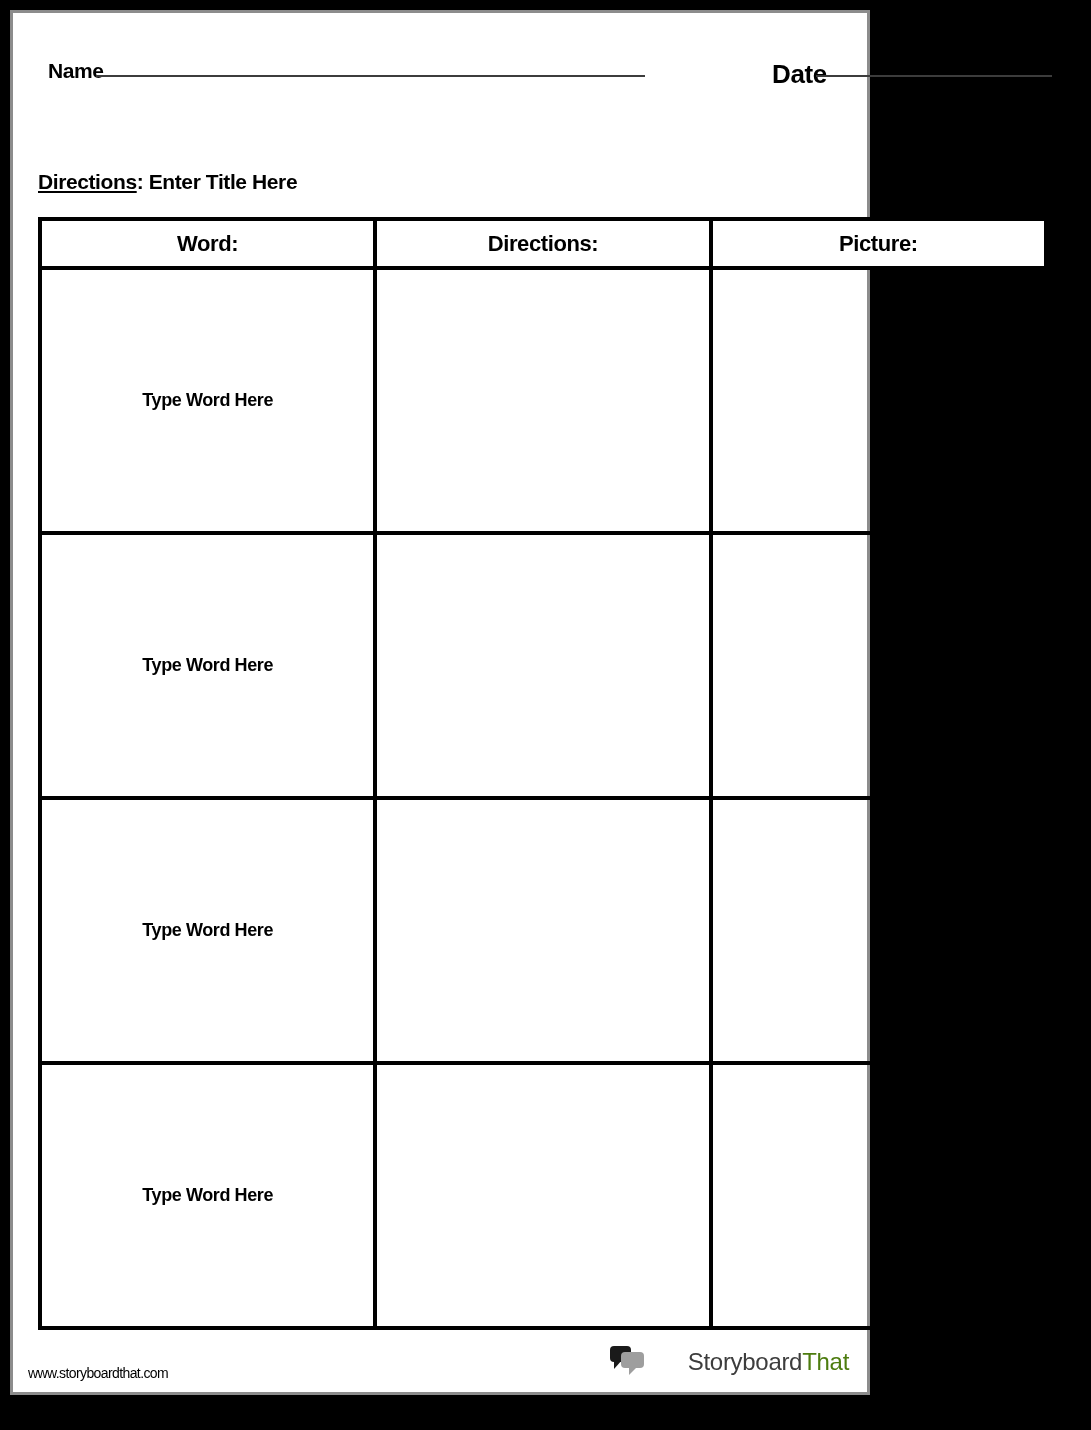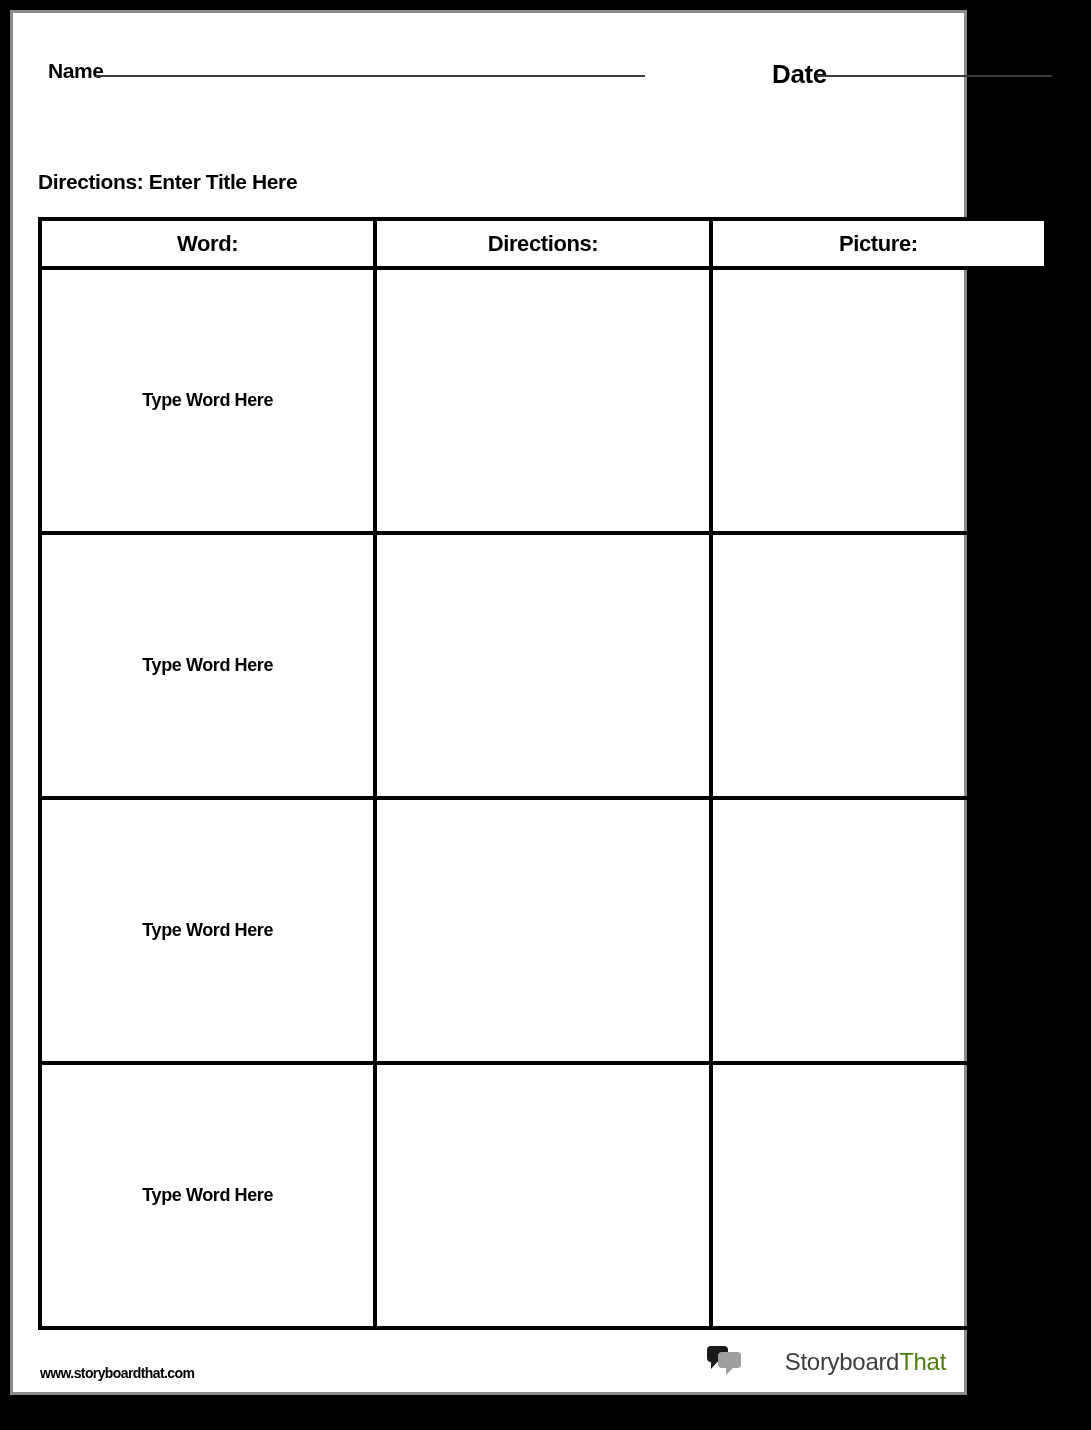--- a/index.html
+++ b/index.html
@@ -9,21 +9,21 @@
     overflow: hidden;
   }
   .frame {
     position: relative;
     width: 1091px; height: 1430px;
     background: #000000;
   }
   .sheet {
     position: absolute;
     left: 10px; top: 10px;
-    width: 957px; height: 1385px;
+    width: 860px; height: 1385px;
     background: #ffffff;
     border: 3px solid #8c8c8c;
     color: #000000;
   }
   .wk-text {
     font-weight: bold;
     font-stretch: condensed;
     letter-spacing: -0.4px;
   }
   .name-label {
@@ -47,21 +47,21 @@
   .title {
     position: absolute; left: 0; top: 90px;
     width: 100%;
     text-align: center;
     font-size: 26px;
   }
   .directions {
     position: absolute; left: 25px; top: 157px;
     font-size: 21px;
   }
-  .dir-label { }
+  .dir-label { text-decoration: underline; }
   table.vocab {
     position: absolute; left: 25px; top: 204px;
     width: 1010px;
     border-collapse: collapse;
     table-layout: fixed;
   }
   table.vocab th, table.vocab td {
     border: 4px solid #000000;
     text-align: center;
     vertical-align: middle;
@@ -77,24 +77,23 @@
   }
   td.word-cell {
     font-size: 18px;
     font-weight: bold;
     font-stretch: condensed;
     letter-spacing: -0.4px;
   }
   .site-url {
     position: absolute; left: 15px; top: 1352px;
     font-size: 14px;
-    font-weight: bold;
+    font-weight: normal;
     font-stretch: condensed;
     letter-spacing: -0.6px;
-    margin-left: 12px;
   }
   .logo {
     position: absolute; top: 1332px; right: 18px;
     display: flex; align-items: center;
   }
   .logo svg { display: block; margin-right: 5px; }
   .logo-text { font-size: 24px; letter-spacing: -0.3px; }
   .logo-dark { color: #3d3d3d; margin-left: 36px; }
   .logo-light { color: #4d7c0f; }
 </style>

